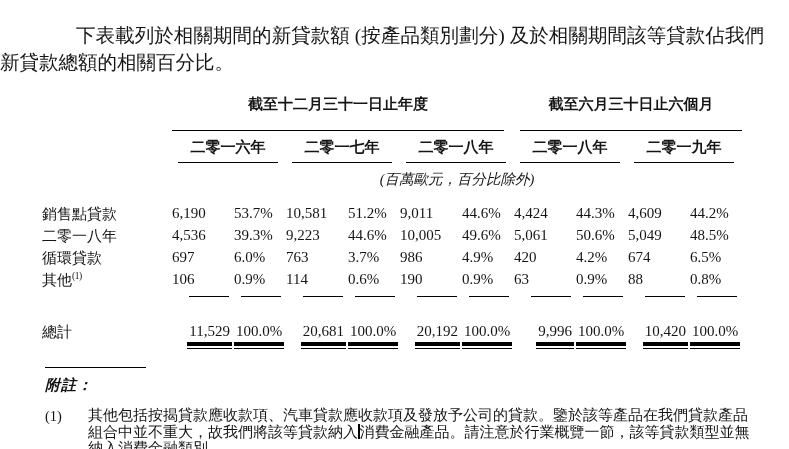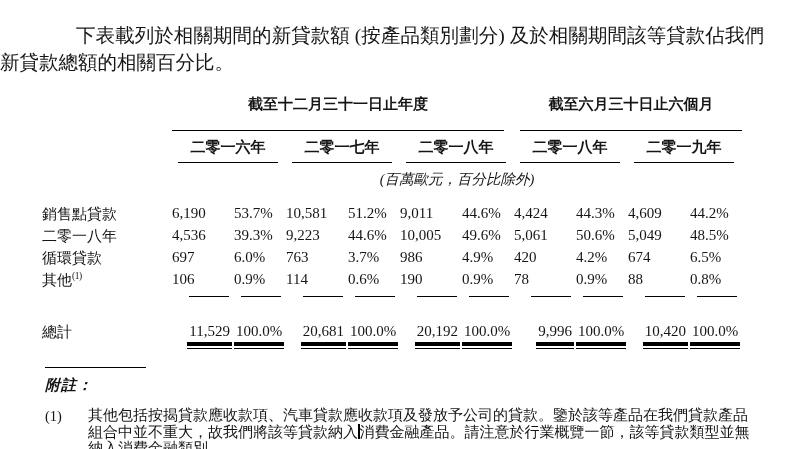--- a/index.html
+++ b/index.html
@@ -118,21 +118,21 @@
   </div>
 
   <div class="grow">
     <div class="lab"><span>其他</span><span class="sup">(1)</span></div>
     <div class="num">106</div>
     <div class="num">0.9%</div>
     <div class="num">114</div>
     <div class="num">0.6%</div>
     <div class="num">190</div>
     <div class="num">0.9%</div>
-    <div class="num">78</div>
+    <div class="num">63</div>
     <div class="num">0.9%</div>
     <div class="num">88</div>
     <div class="num">0.8%</div>
   </div>
 
   <div class="grow">
     <div class="rl" style="grid-column:2">
         <span></span>
       </div>
     <div class="rl">

